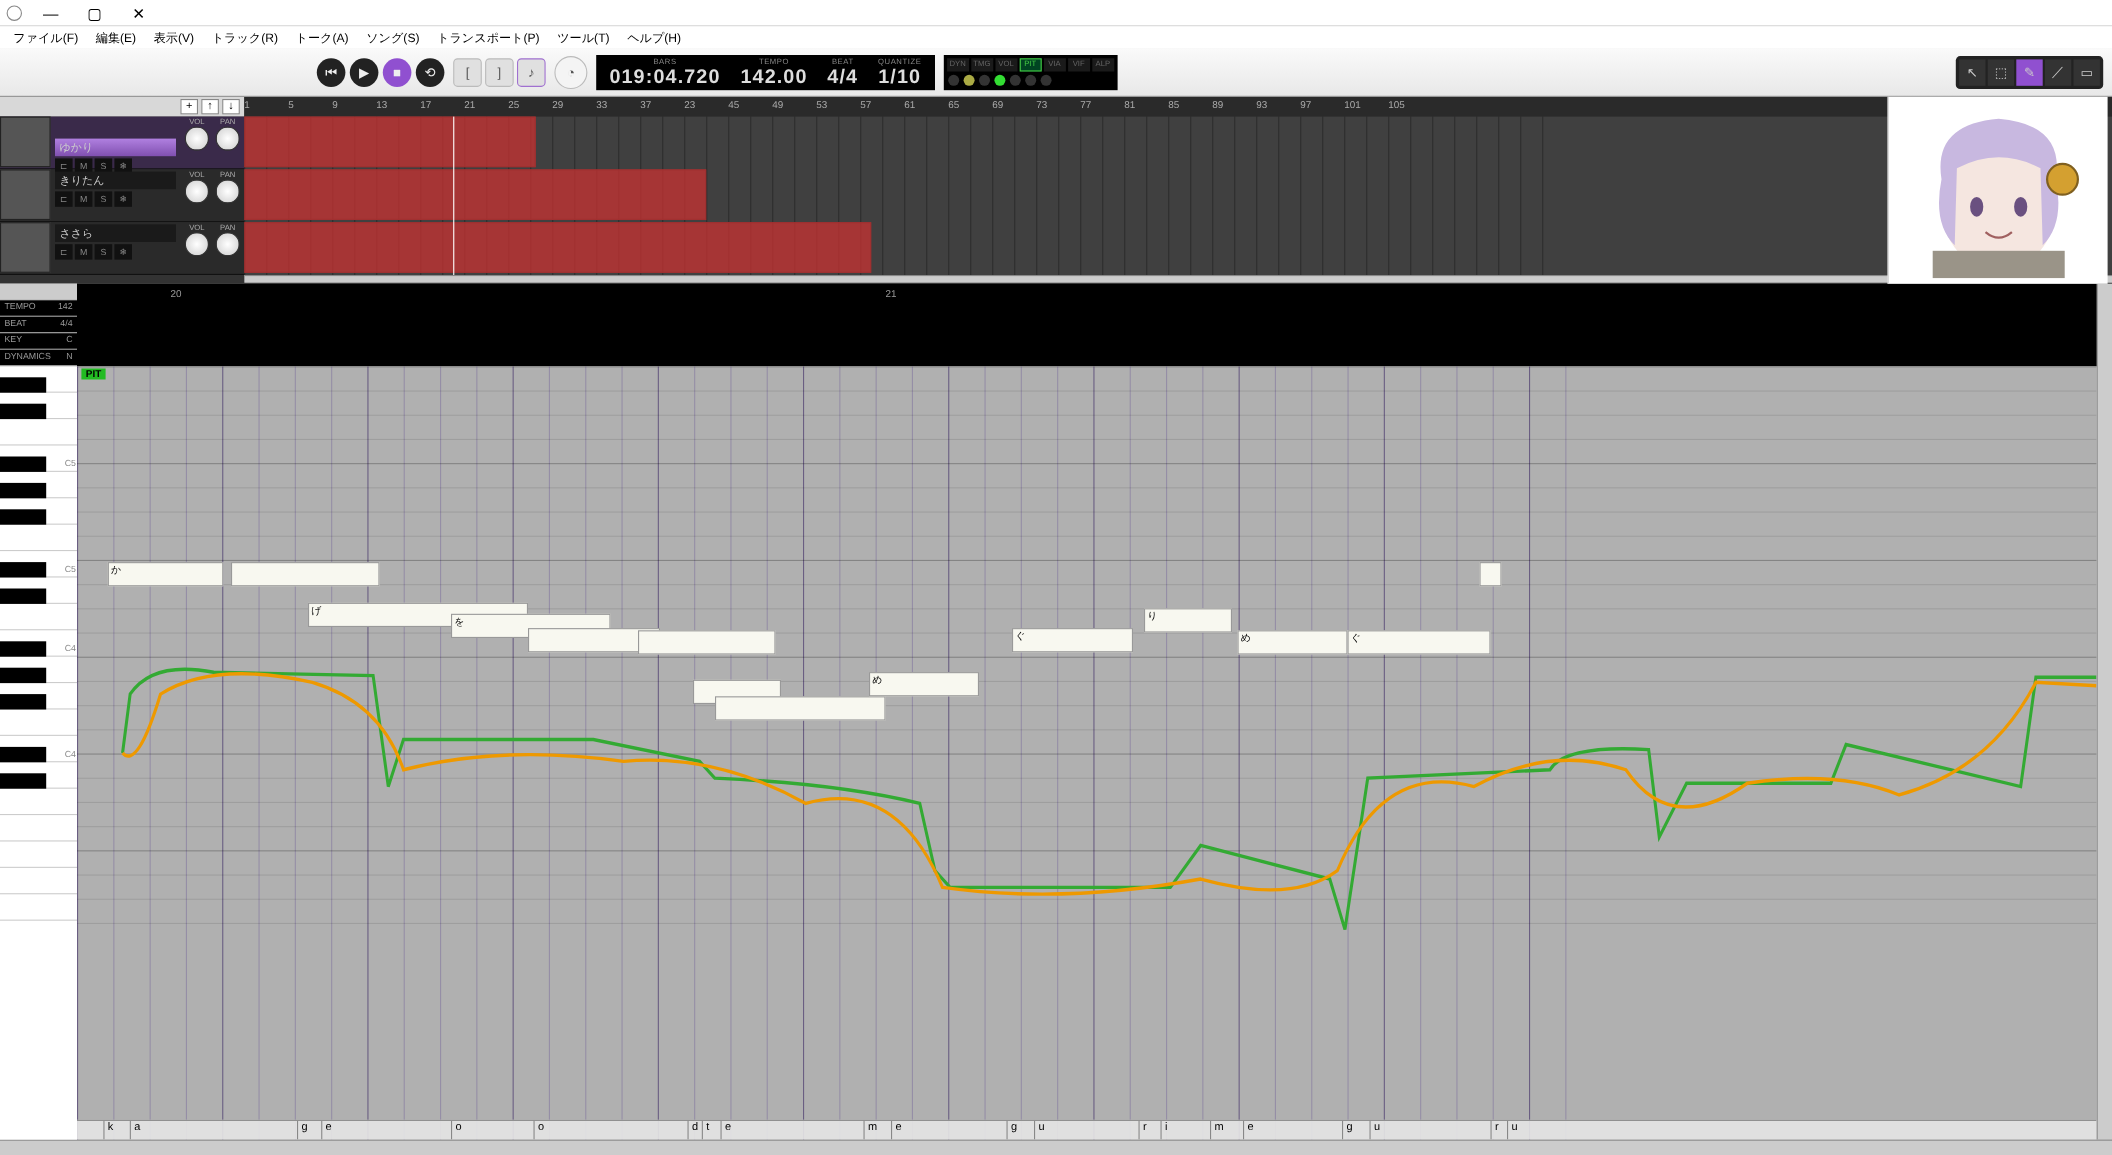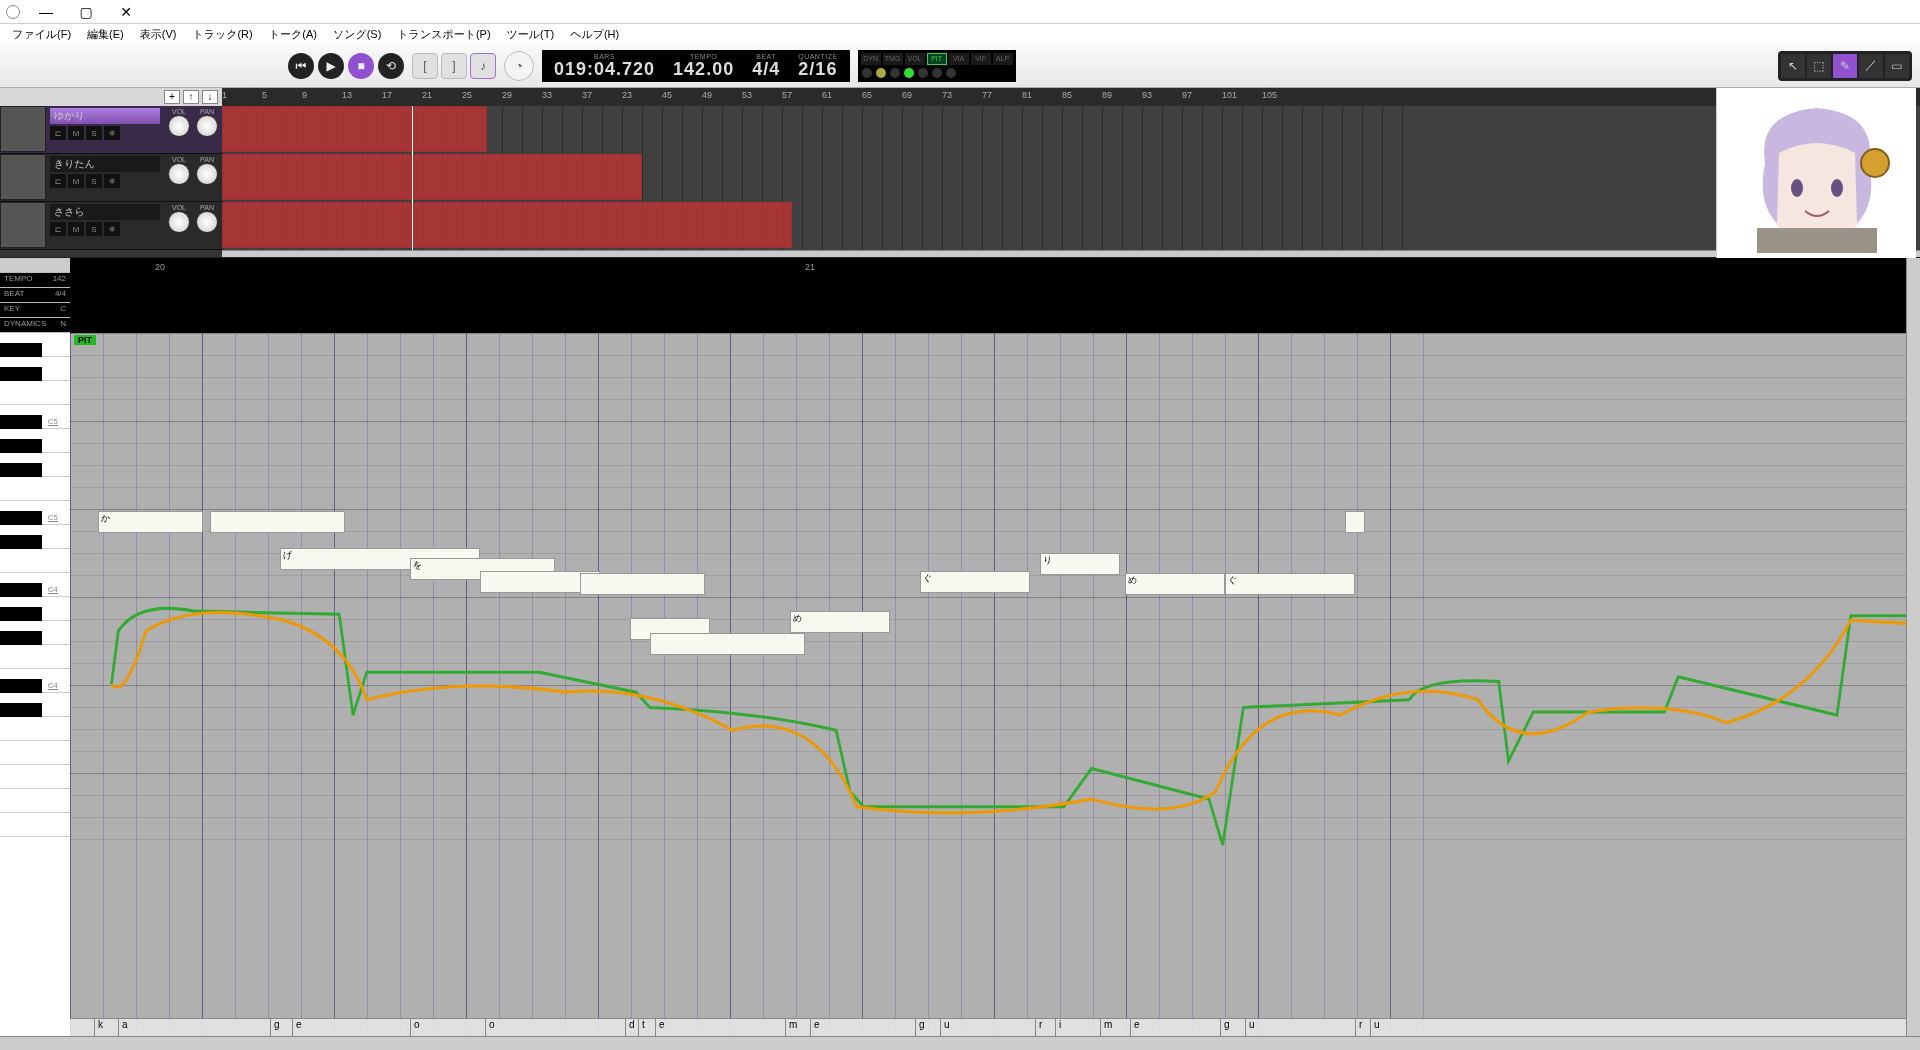--- a/index.html
+++ b/index.html
@@ -40,21 +40,21 @@
 .main { display: flex; height: calc(100% - 88px); flex-direction: column; }
 .track-area { height: 170px; background: #404040; display: flex; border-bottom: 1px solid #222; }
 .track-headers { width: 222px; background: #333; }
 .th-top { height: 18px; background: #d8d8d8; display: flex; justify-content: flex-end; gap: 3px; padding: 2px 4px; }
 .th-top .b { width: 16px; height: 14px; border: 1px solid #888; background: #fff; font-size: 10px; text-align: center; cursor: pointer; }
 .track-h { height: 48px; background: #2a2a2a; border-bottom: 1px solid #111; display: flex; }
 .track-h.sel { background: #3a2a4a; }
 .track-h .avatar { width: 46px; height: 46px; background: #555; border: 1px solid #222; }
 .track-h .info { flex: 1; padding: 2px 4px; }
 .track-h .name { background: #1a1a1a; color: #ccc; font-size: 10px; padding: 1px 4px; margin-bottom: 2px; }
-.track-h.sel .name { background: linear-gradient(#b080e0,#8050b0); }
+.track-h.sel .name { background: linear-gradient(#b080e0,#8050b0); margin-top: 18px; }
 .track-h .btns { display: flex; gap: 2px; }
 .track-h .btns span { width: 16px; height: 14px; background: #111; color: #888; font-size: 8px; display: flex; align-items: center; justify-content: center; }
 .track-h .knobs { display: flex; gap: 2px; padding: 2px; }
 .knob { width: 26px; display: flex; flex-direction: column; align-items: center; }
 .knob .k { width: 22px; height: 22px; border-radius: 50%; background: radial-gradient(#fff,#ccc); border: 1px solid #333; }
 .knob .kl { font-size: 7px; color: #aaa; }
 
 .timeline { flex: 1; position: relative; overflow: hidden; }
 .ruler { height: 18px; background: #2a2a2a; position: relative; color: #aaa; font-size: 9px; }
 .ruler span { position: absolute; top: 2px; }
@@ -69,21 +69,21 @@
 .char-panel { width: 200px; height: 170px; background: #fff; border-left: 1px solid #ccc; display: flex; align-items: center; justify-content: center; position: absolute; right: 4px; top: 88px; }
 
 
 .editor { flex: 1; display: flex; background: #b8b8b8; }
 .pr-left { width: 70px; background: #e0e0e0; display: flex; flex-direction: column; }
 .pr-labels { background: #d0d0d0; font-size: 8px; color: #555; }
 .pr-labels div { height: 15px; padding: 1px 4px; text-align: right; border-bottom: 1px solid #bbb; }
 .pr-labels .v { background: #000; color: #999; height: 15px; }
 .piano { flex: 1; background: #fff; position: relative; }
 .wkey { height: 24px; border-bottom: 1px solid #ccc; position: relative; }
-.wkey .lab { position: absolute; right: 12px; bottom: 2px; font-size: 8px; color: #888; text-decoration: underline; }
+.wkey .lab { position: absolute; right: 1px; bottom: 2px; font-size: 8px; color: #888; }
 .bkey { position: absolute; left: 0; width: 42px; height: 14px; background: #000; z-index: 2; }
 
 .pr-main { flex: 1; display: flex; flex-direction: column; position: relative; }
 .pr-header { height: 75px; background: #000; color: #999; font-size: 9px; position: relative; }
 .pr-header .bar { position: absolute; top: 4px; }
 .pr-grid { flex: 1; position: relative; background: #b0b0b0; overflow: hidden; }
 .hline { position: absolute; left: 0; right: 0; height: 1px; background: rgba(0,0,0,0.1); }
 .hline.dark { background: rgba(0,0,0,0.25); }
 .vline { position: absolute; top: 0; bottom: 0; width: 1px; background: rgba(100,80,150,0.35); }
 .vline.strong { background: rgba(60,40,100,0.6); width: 1px; }
@@ -146,21 +146,21 @@
     <div class="seg">
         <span class="lab">TEMPO</span>
         <span class="val">142.00</span>
       </div>
     <div class="seg">
         <span class="lab">BEAT</span>
         <span class="val">4/4</span>
       </div>
     <div class="seg">
         <span class="lab">QUANTIZE</span>
-        <span class="val">2/16</span>
+        <span class="val">1/10</span>
       </div>
   </div>
   <div class="ind-row">
     <div class="r" id="ind-row">
         <div class="ind">DYN</div>
         <div class="ind">TMG</div>
         <div class="ind">VOL</div>
         <div class="ind on">PIT</div>
         <div class="ind">VIA</div>
         <div class="ind">VIF</div>

